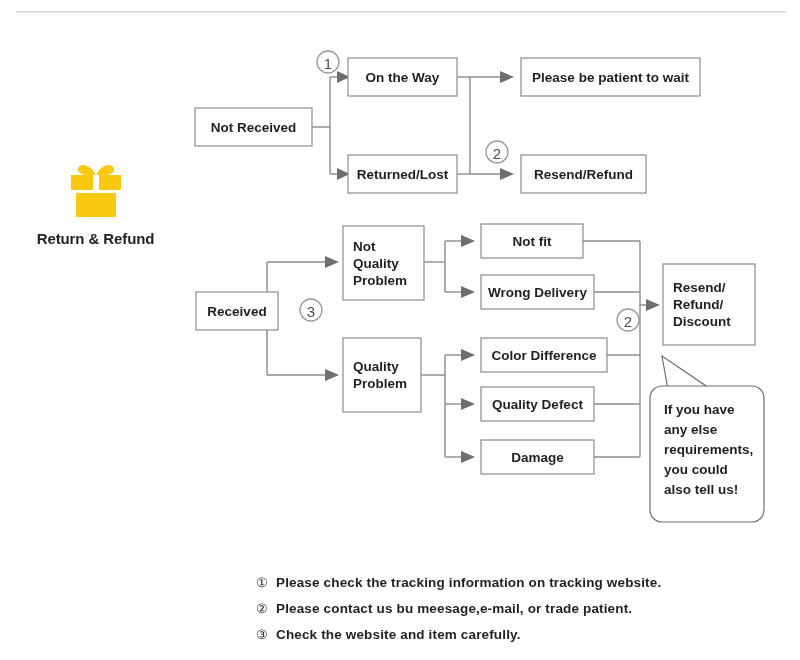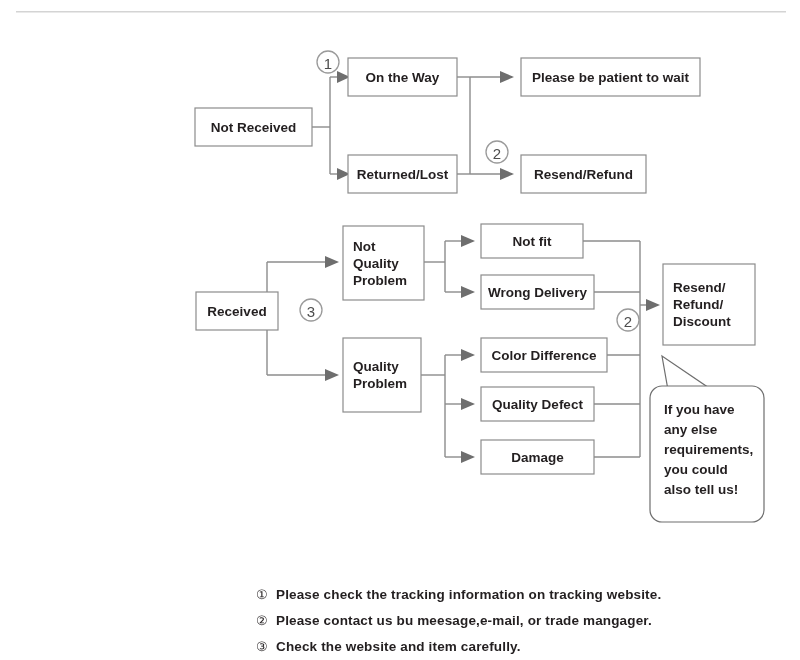--- a/index.html
+++ b/index.html
@@ -121,30 +121,43 @@
     width: 20px;
     flex: none;
     font-size: 13px;
     color: #231f20;
   }
   .note-text {
     font-size: 13.5px;
     font-weight: bold;
     color: #231f20;
     letter-spacing: 0.15px;
-    margin-top: 12px;
   }
 </style>
 </head>
 <body>
 
 <div id="page">
 
   <div class="top-rule"></div>
 
+  <div class="brand">
+    <svg class="brand-icon" width="62" height="58" viewBox="0 0 62 58">
+
+      <path d="M31 16 C 27 4, 14 2, 13 9 C 12 15, 24 16, 31 16 Z" fill="#F9C811"></path>
+      <path d="M31 16 C 35 4, 48 2, 49 9 C 50 15, 38 16, 31 16 Z" fill="#F9C811"></path>
+
+      <rect x="6" y="15" width="50" height="15" fill="#F9C811"></rect>
+
+      <path d="M28 15 L34 15 L34 30 L28 30 Z" fill="#ffffff"></path>
+
+      <rect x="11" y="33" width="40" height="24" fill="#F9C811"></rect>
+    </svg>
+    <div class="brand-label">Return &amp; Refund</div>
+  </div>
 
   <svg id="flow" width="800" height="560" viewBox="0 0 800 560">
 
     <g>
 
       <path class="conn" d="M312 127 L330 127"></path>
       <path class="conn" d="M330 77 L330 174"></path>
 
       <path class="conn" d="M330 77 L341 77"></path>
       <polygon class="arrowHead" points="337,71 350,77 337,83"></polygon>
@@ -294,21 +307,21 @@
       </g>
   </svg>
 
   <div class="notes">
     <div class="note-row">
       <span class="note-mark">①</span>
       <span class="note-text">Please check the tracking information on tracking website.</span>
     </div>
     <div class="note-row">
       <span class="note-mark">②</span>
-      <span class="note-text">Please contact us bu meesage,e-mail, or trade mangager.</span>
+      <span class="note-text">Please contact us bu meesage,e-mail, or trade patient.</span>
     </div>
     <div class="note-row">
       <span class="note-mark">③</span>
       <span class="note-text">Check the website and item carefully.</span>
     </div>
   </div>
 
 </div>
 
 </body></html>

